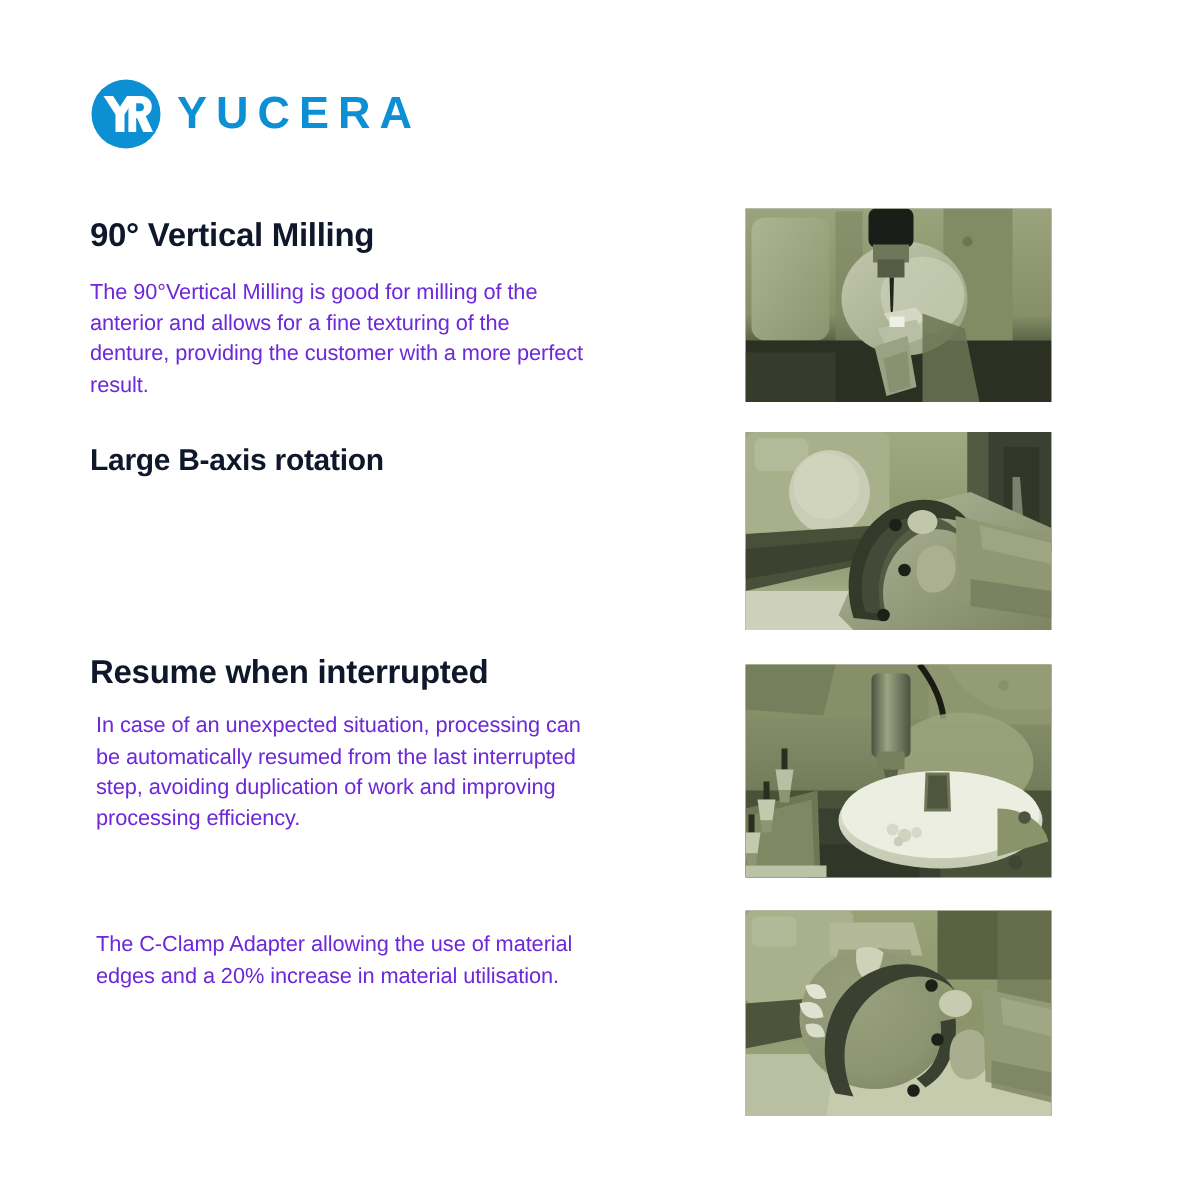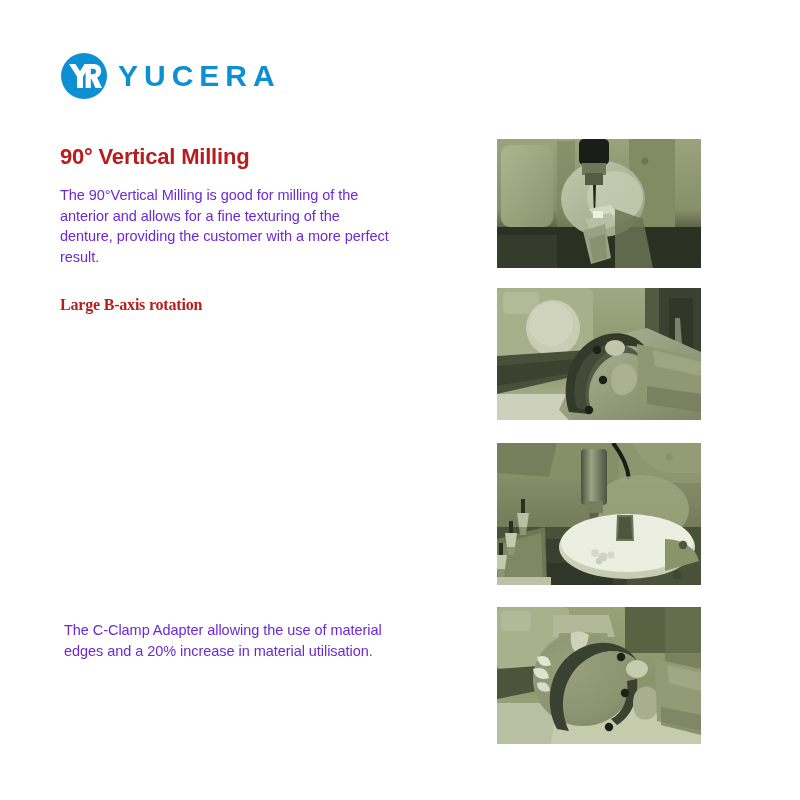--- a/index.html
+++ b/index.html
@@ -44,39 +44,39 @@
     font-family: "Liberation Sans", sans-serif;
   }
 
   
   .feature {
     position: absolute;
     left: 60px;
     width: 420px;
   }
   .feature-title {
-    color: #b91c1c;
+    color: #0f172a;
     font-weight: bold;
     font-size: 22px;
     line-height: 1.15;
     letter-spacing: -0.2px;
     white-space: nowrap;
   }
   .feature-body {
     color: #6d28d9;
     font-size: 14.5px;
     line-height: 1.42;
     letter-spacing: -0.05px;
   }
 
   .f1 { top: 144px; }
   .f1 .feature-body { margin-top: 16px; width: 330px; }
 
   .f2 { top: 296px; }
-  .f2 .feature-title { font-size: 16px; font-family: Liberation Serif, serif; }
+  .f2 .feature-title { font-size: 20px; }
   .f2 .feature-body { margin-top: 16px; margin-left: 4px; width: 330px; }
 
   .f3 { top: 435px; }
   .f3 .feature-body { margin-top: 14px; margin-left: 4px; width: 330px; }
 
   .f4 { top: 610px; }
   .f4 .feature-title { font-size: 21.5px; }
   .f4 .feature-body { margin-top: 10px; margin-left: 4px; width: 320px; }
 
   
@@ -113,20 +113,24 @@
 
   <div class="feature f1">
     <div class="feature-title">90° Vertical Milling</div>
     <div class="feature-body">The 90°Vertical Milling is good for milling of the anterior and allows for a fine texturing of the denture, providing the customer with a more perfect result.</div>
   </div>
 
   <div class="feature f2">
     <div class="feature-title">Large B-axis rotation</div>
   </div>
 
+  <div class="feature f3">
+    <div class="feature-title">Resume when interrupted</div>
+    <div class="feature-body">In case of an unexpected situation, processing can be automatically resumed from the last interrupted step, avoiding duplication of work and improving processing efficiency.</div>
+  </div>
 
   <div class="feature f4">
     <div class="feature-body">The C-Clamp Adapter allowing the use of material edges and a 20% increase in material utilisation.</div>
   </div>
 
   <div class="photo p1">
     <svg viewBox="0 0 204 129" preserveAspectRatio="none">
       <defs>
         <linearGradient id="g1bg" x1="0" y1="0" x2="0" y2="1">
           <stop offset="0%" stop-color="#9aa37c"></stop>

